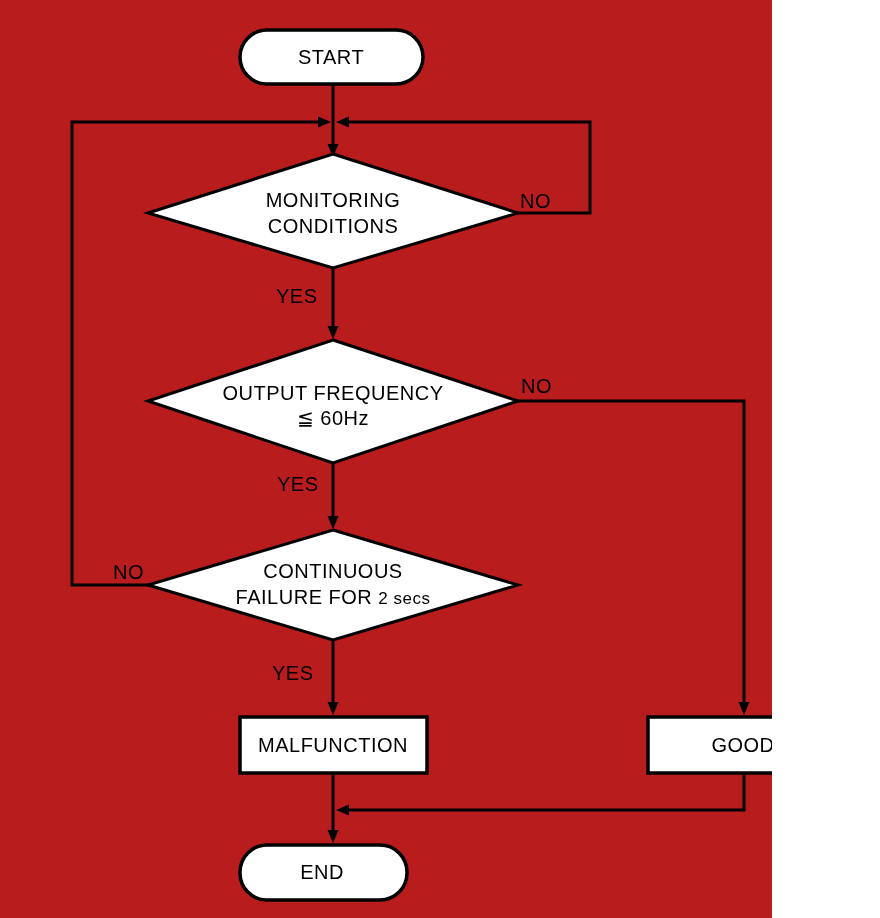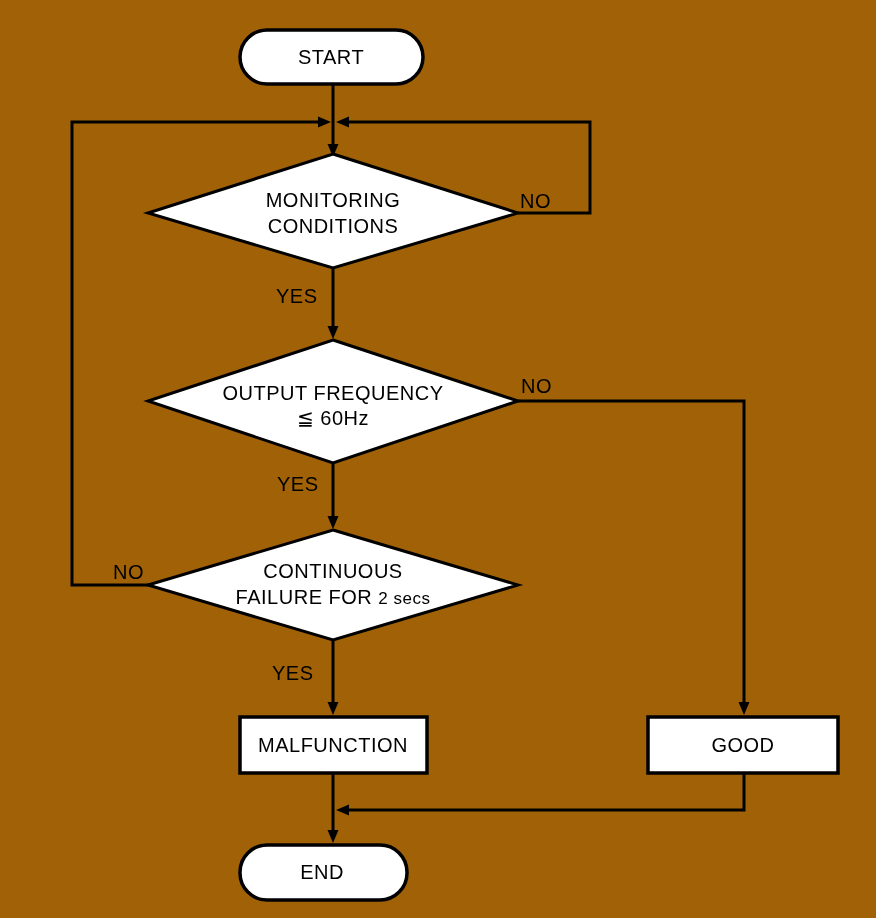--- a/index.html
+++ b/index.html
@@ -2,23 +2,23 @@
 <html><head>
 <meta charset="utf-8">
 <style>
   html, body {
     margin: 0;
     padding: 0;
     background: #ffffff;
   }
   .page {
     position: relative;
-    width: 876px;
+    width: 772px;
     height: 918px;
-    background: #a16207;
+    background: #b91c1c;
     overflow: hidden;
   }
   svg {
     display: block;
   }
   .shape {
     fill: #ffffff;
     stroke: #000000;
     stroke-width: 3.5;
   }

